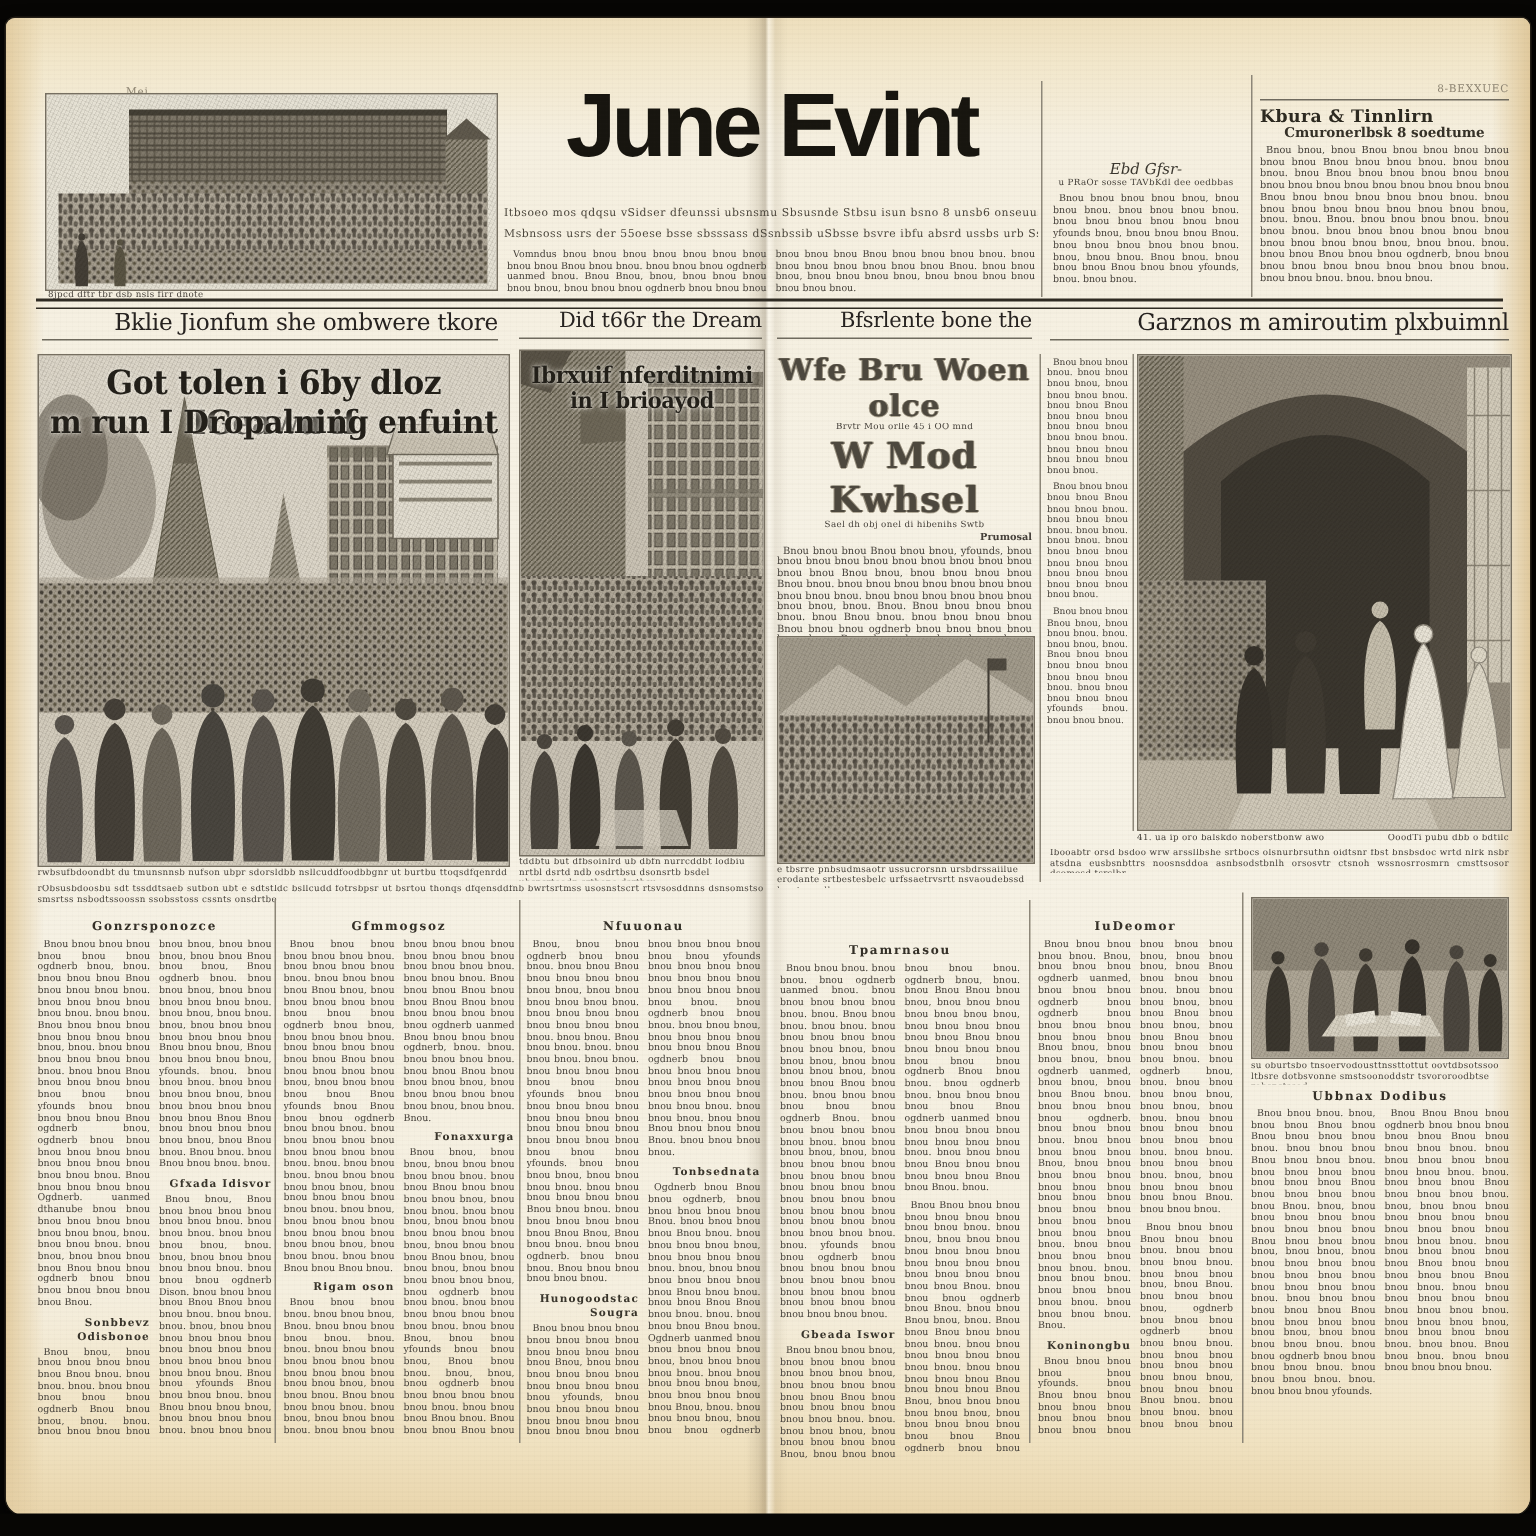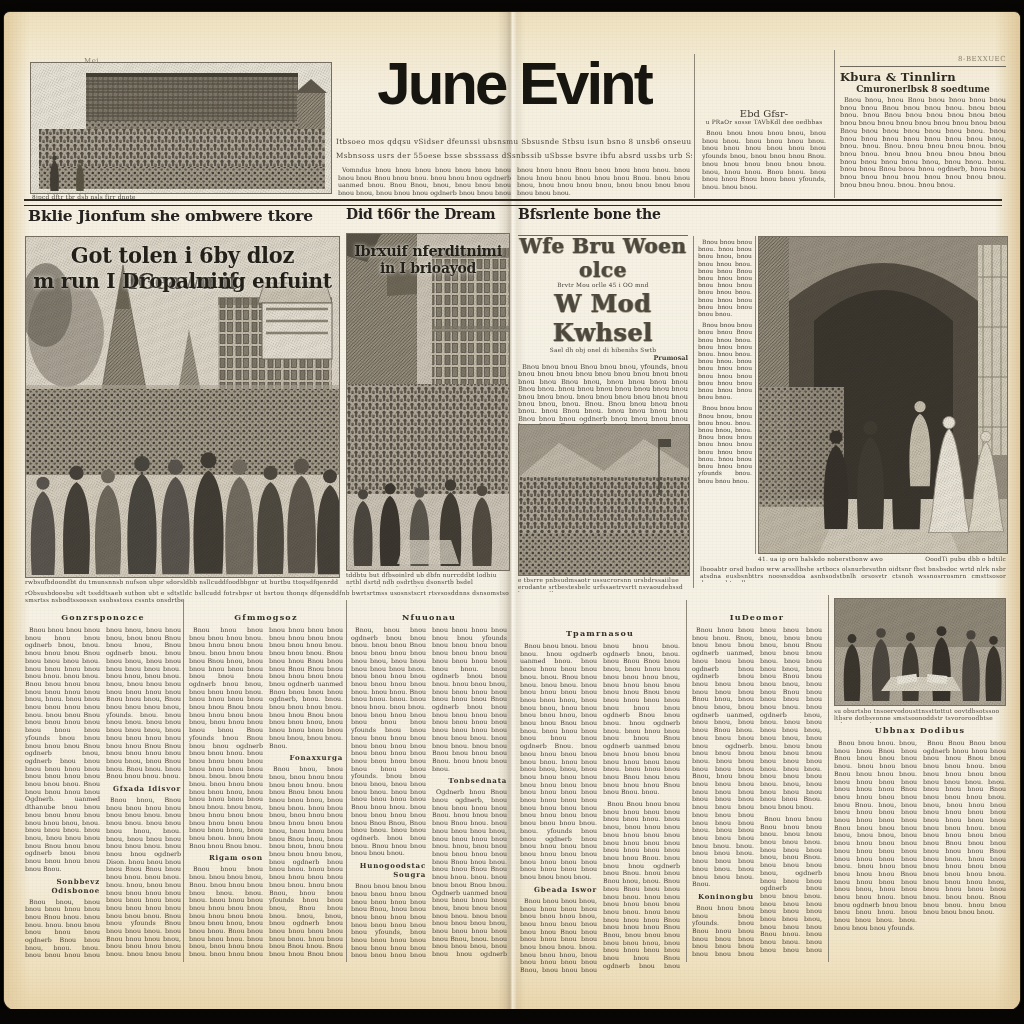--- a/index.html
+++ b/index.html
@@ -23,25 +23,25 @@
   .abs{position:absolute;}
   .vr{position:absolute;width:1px;background:#8d8779;}
   .hr-heavy{position:absolute;left:24px;width:978px;height:4px;border-top:2px solid #2e2a22;border-bottom:1px solid #2e2a22;}
   .tinymark{font-size:7px;color:#8d8472;letter-spacing:.5px;filter:blur(.2px);}
   .masthead{font-family:"Liberation Sans",sans-serif;font-weight:700;font-size:60px;letter-spacing:-3px;
             color:#17150f;text-align:center;line-height:1;filter:blur(.25px);}
   .mastsub{font-size:7.2px;text-align:center;color:#4a453b;letter-spacing:.4px;white-space:nowrap;overflow:hidden;filter:blur(.25px);}
   .fp{font-size:6.3px;line-height:7.7px;text-align:justify;margin:0 0 4px;text-indent:4px;color:#45403a;
       filter:blur(.22px);word-break:break-word;}
   .cols2{column-count:2;column-gap:6px;overflow:hidden;}
-  .rc1head{font-size:10px;text-align:center;color:#3a362e;filter:blur(.3px);}
+  .rc1head{font-size:10px;font-style:italic;text-align:center;color:#3a362e;filter:blur(.3px);}
   .rc2head{font-size:11.5px;font-weight:700;text-align:left;color:#2c2920;filter:blur(.3px);letter-spacing:.3px;}
   .rc2sub{font-size:9px;font-weight:700;text-align:center;color:#353128;filter:blur(.3px);}
-  .hl{position:absolute;top:206px;font-weight:700;text-align:left;color:#262220;line-height:1.25;
-      filter:blur(.3px);letter-spacing:-.2px;border-bottom:1px solid #6f6a5e;padding-bottom:11px;}
+  .hl{position:absolute;top:206px;font-weight:400;text-align:right;color:#262220;line-height:1.25;
+      filter:blur(.3px);letter-spacing:-.2px;border-bottom:1px solid #6f6a5e;padding-bottom:1px;}
   .engraving{position:absolute;border:1px solid #766f61;background:#ece8db;overflow:hidden;}
   .engraving svg{display:block;filter:blur(.28px);}
   .engraving::after{content:"";position:absolute;inset:0;pointer-events:none;
       background:repeating-linear-gradient(115deg,rgba(40,35,28,.09) 0 .7px,transparent .7px 2.3px),
                  repeating-linear-gradient(25deg,rgba(40,35,28,.06) 0 .7px,transparent .7px 2.7px);}
   .overlayhead{position:absolute;left:0;width:100%;text-align:center;font-weight:700;color:#221f19;
       letter-spacing:-.3px;filter:blur(.4px);transform:scaleY(1.06);
       text-shadow:0 0 4px rgba(242,238,228,.95),0 0 1px rgba(242,238,228,.85);}
   .caption{font-size:5.8px;line-height:7px;color:#45403a;letter-spacing:.25px;filter:blur(.22px);overflow:hidden;}
   .ornate{font-weight:700;text-align:center;color:#4d483e;letter-spacing:.5px;filter:blur(.45px);
@@ -142,20 +142,21 @@
     <div class="rc2head">Kbura &amp; Tinnlirn</div>
     <div class="rc2sub">Cmuronerlbsk 8 soedtume</div>
     <p class="fp" style="margin-top:3px;font-size:6.5px;">Bnou bnou, bnou Bnou bnou bnou bnou bnou bnou bnou Bnou bnou bnou bnou. bnou bnou bnou. bnou Bnou bnou bnou bnou bnou bnou bnou bnou bnou bnou bnou bnou bnou bnou bnou Bnou bnou bnou bnou bnou bnou bnou. bnou bnou bnou bnou bnou bnou bnou bnou bnou, bnou. bnou. Bnou. bnou bnou bnou bnou. bnou bnou bnou. bnou bnou bnou bnou bnou bnou bnou bnou bnou bnou bnou, bnou bnou. bnou. bnou bnou Bnou bnou bnou ogdnerb, bnou bnou bnou bnou bnou bnou bnou bnou bnou bnou. bnou bnou bnou. bnou. bnou bnou.</p>
   </div>
 
   <div class="hr-heavy" style="top:199px;"></div>
 
   <div class="hl" style="left:28px;width:304px;font-size:15.5px;">Bklie Jionfum she ombwere tkore</div>
   <div class="hl" style="left:346px;width:162px;font-size:14px;">Did t66r the Dream</div>
   <div class="hl" style="left:518px;width:170px;font-size:14px;">Bfsrlente bone the</div>
+  <div class="hl" style="left:700px;width:306px;font-size:15.5px;">Garznos m amiroutim plxbuimnl</div>
 
   <div class="engraving" style="left:25px;top:236px;width:313px;height:340px;">
     <svg viewBox="0 0 313 340" width="313" height="340" preserveAspectRatio="none">
       <rect width="313" height="340" fill="#d9d2c3"></rect>
       <rect width="313" height="150" fill="#e2dccf"></rect>
       <ellipse cx="40" cy="95" rx="38" ry="55" fill="#7b7567" opacity=".55"></ellipse>
       <ellipse cx="20" cy="68" rx="26" ry="42" fill="#5f594d" opacity=".6"></ellipse>
       <path d="M97 28 L76 152 L120 152 Z" fill="url(#hatch)" stroke="#55503f" stroke-width=".6"></path>
       <path d="M97 28 L90 72 L104 72 Z" fill="#6a6455"></path>
       <path d="M163 92 L151 160 L176 160 Z" fill="url(#hatch)" opacity=".85"></path>

